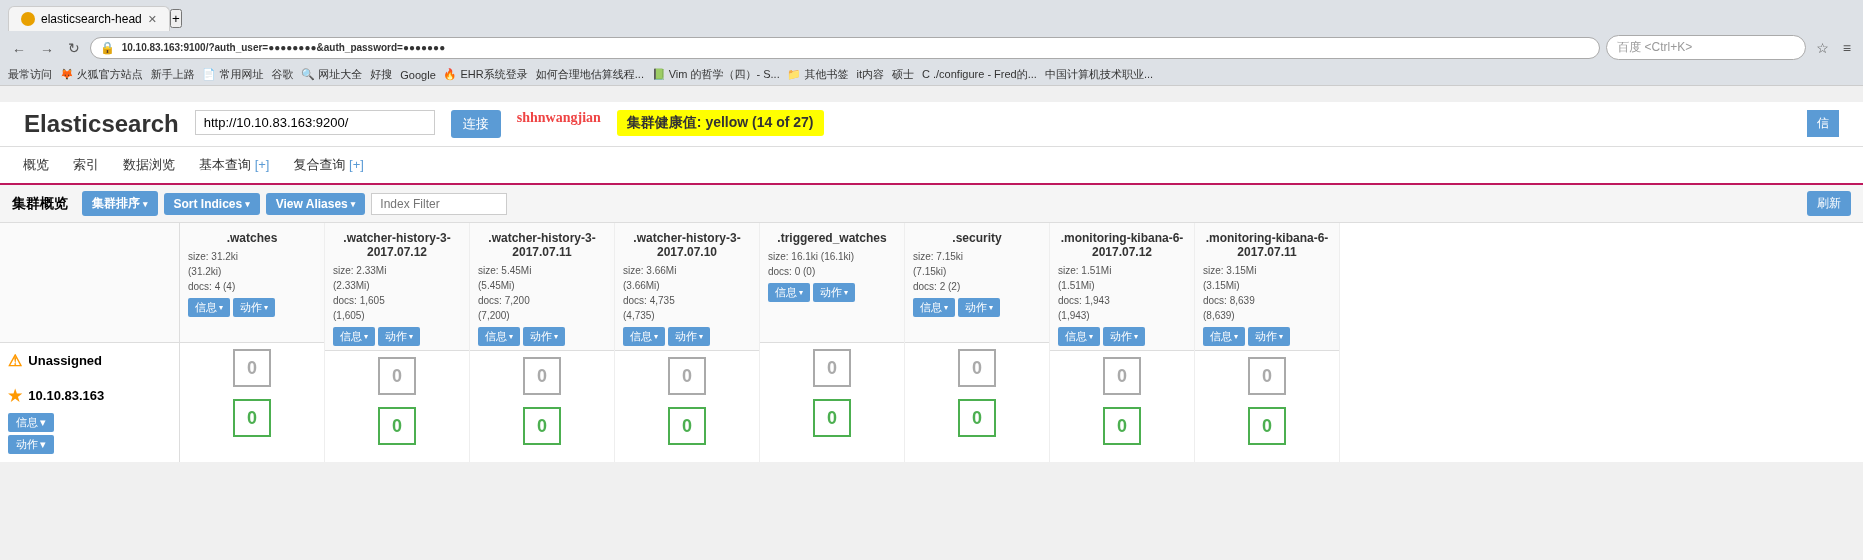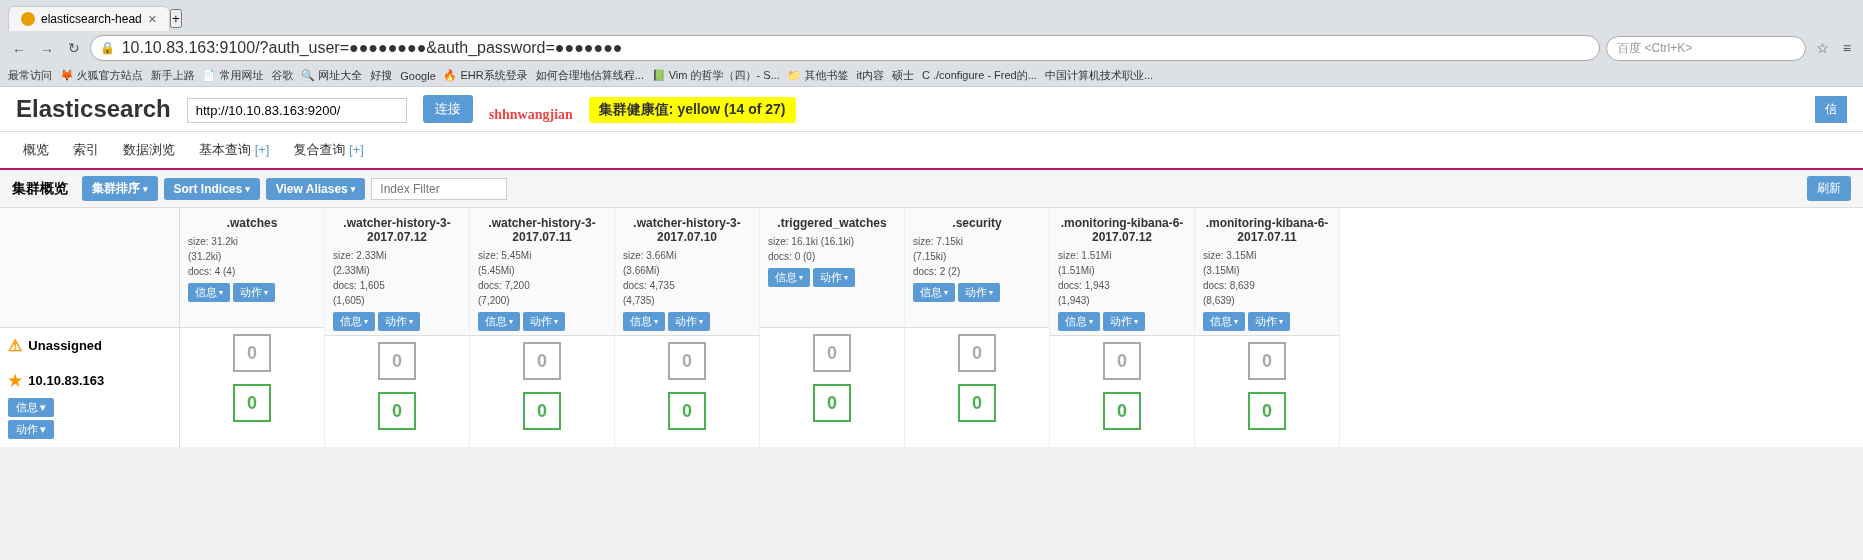--- a/index.html
+++ b/index.html
@@ -8,32 +8,32 @@
     
     .browser-chrome { background: #dde1e6; }
     .tab-bar { display: flex; align-items: center; padding: 6px 8px 0; background: #dde1e6; }
     .tab { display: flex; align-items: center; background: #f5f5f5; border-radius: 6px 6px 0 0; padding: 5px 12px; font-size: 12px; gap: 6px; border: 1px solid #ccc; border-bottom: none; }
     .tab .favicon { width: 14px; height: 14px; background: #e8a000; border-radius: 50%; display: inline-block; }
     .tab .close-btn { cursor: pointer; color: #666; font-size: 11px; }
 
     .address-bar-row { display: flex; align-items: center; padding: 4px 8px; background: #dde1e6; gap: 6px; }
     .nav-btn { background: none; border: none; font-size: 14px; color: #555; cursor: pointer; padding: 2px 4px; }
     .address-bar { flex: 1; display: flex; align-items: center; background: white; border: 1px solid #aaa; border-radius: 20px; padding: 3px 10px; gap: 6px; }
-    .address-text { flex: 1; font-size: 16px; color: #333; }
+    .address-text { flex: 1; font-size: 10px; color: #333; font-weight: bold; }
     .search-bar { display: flex; align-items: center; background: white; border: 1px solid #aaa; border-radius: 20px; padding: 3px 10px; gap: 4px; width: 200px; }
     .search-placeholder { font-size: 12px; color: #999; }
 
     
     .bookmarks-bar { display: flex; align-items: center; padding: 3px 8px; background: #dde1e6; border-bottom: 1px solid #ccc; gap: 8px; font-size: 11px; flex-wrap: nowrap; overflow: hidden; }
     .bookmark { color: #333; cursor: pointer; white-space: nowrap; }
 
     
-    .app-header { display: flex; align-items: flex-end; background: #fff; padding: 8px 16px; border-bottom: 1px solid #ddd; gap: 16px; }
+    .app-header { display: flex; align-items: flex-start; background: #fff; padding: 8px 24px; border-bottom: 1px solid #ddd; gap: 16px; margin-top: 16px; }
     .app-title { font-size: 24px; font-weight: bold; color: #333; }
-    .url-input { border: 1px solid #ccc; padding: 4px 8px; font-size: 13px; width: 220px; }
+    .url-input { border: 1px solid #ccc; padding: 4px 8px; font-size: 13px; width: 240px; }
     .connect-btn { background: #5b9bd5; color: white; border: none; padding: 5px 12px; cursor: pointer; font-size: 13px; border-radius: 3px; }
     .cluster-name { font-size: 14px; color: #ef4444; font-weight: bold; font-family: Liberation Serif, serif; }
     .health-badge { background: #ffff00; color: #333; font-weight: bold; padding: 4px 10px; font-size: 14px; border-radius: 3px; }
     .header-right { margin-left: auto; }
     .xin-btn { background: #5b9bd5; color: white; border: none; padding: 5px 10px; cursor: pointer; font-size: 12px; }
 
     
     .nav-tabs { display: flex; background: #fff; padding: 4px 12px; border-bottom: 2px solid #be185d; gap: 2px; }
     .nav-tab { padding: 4px 10px; cursor: pointer; font-size: 13px; color: #333; border: 1px solid transparent; }
     .nav-tab .plus { color: #5b9bd5; }

